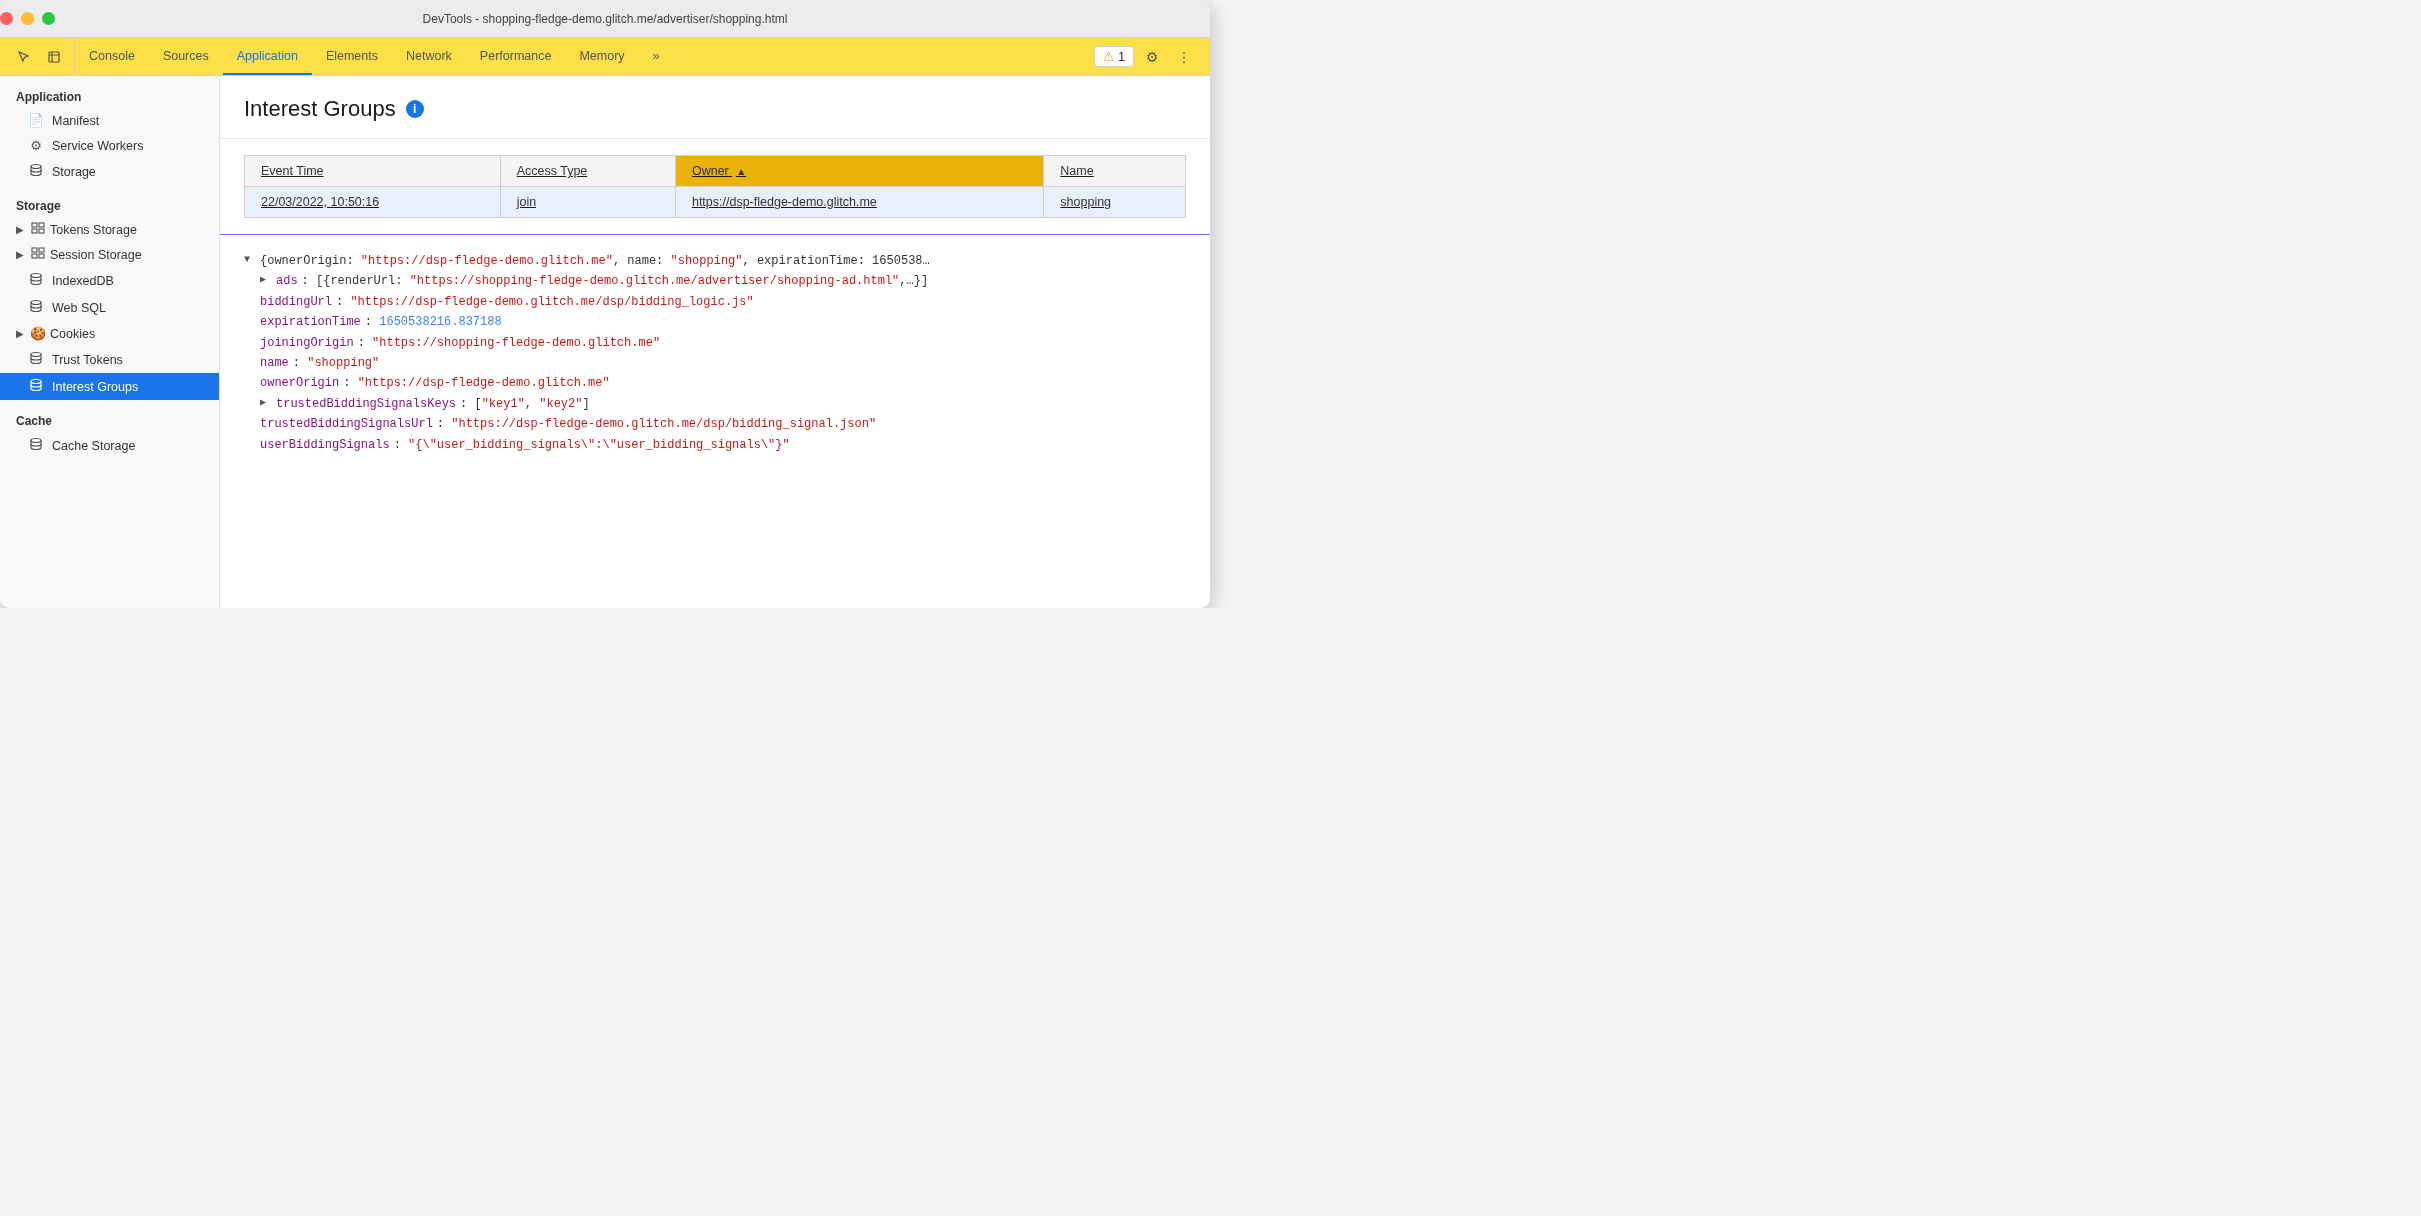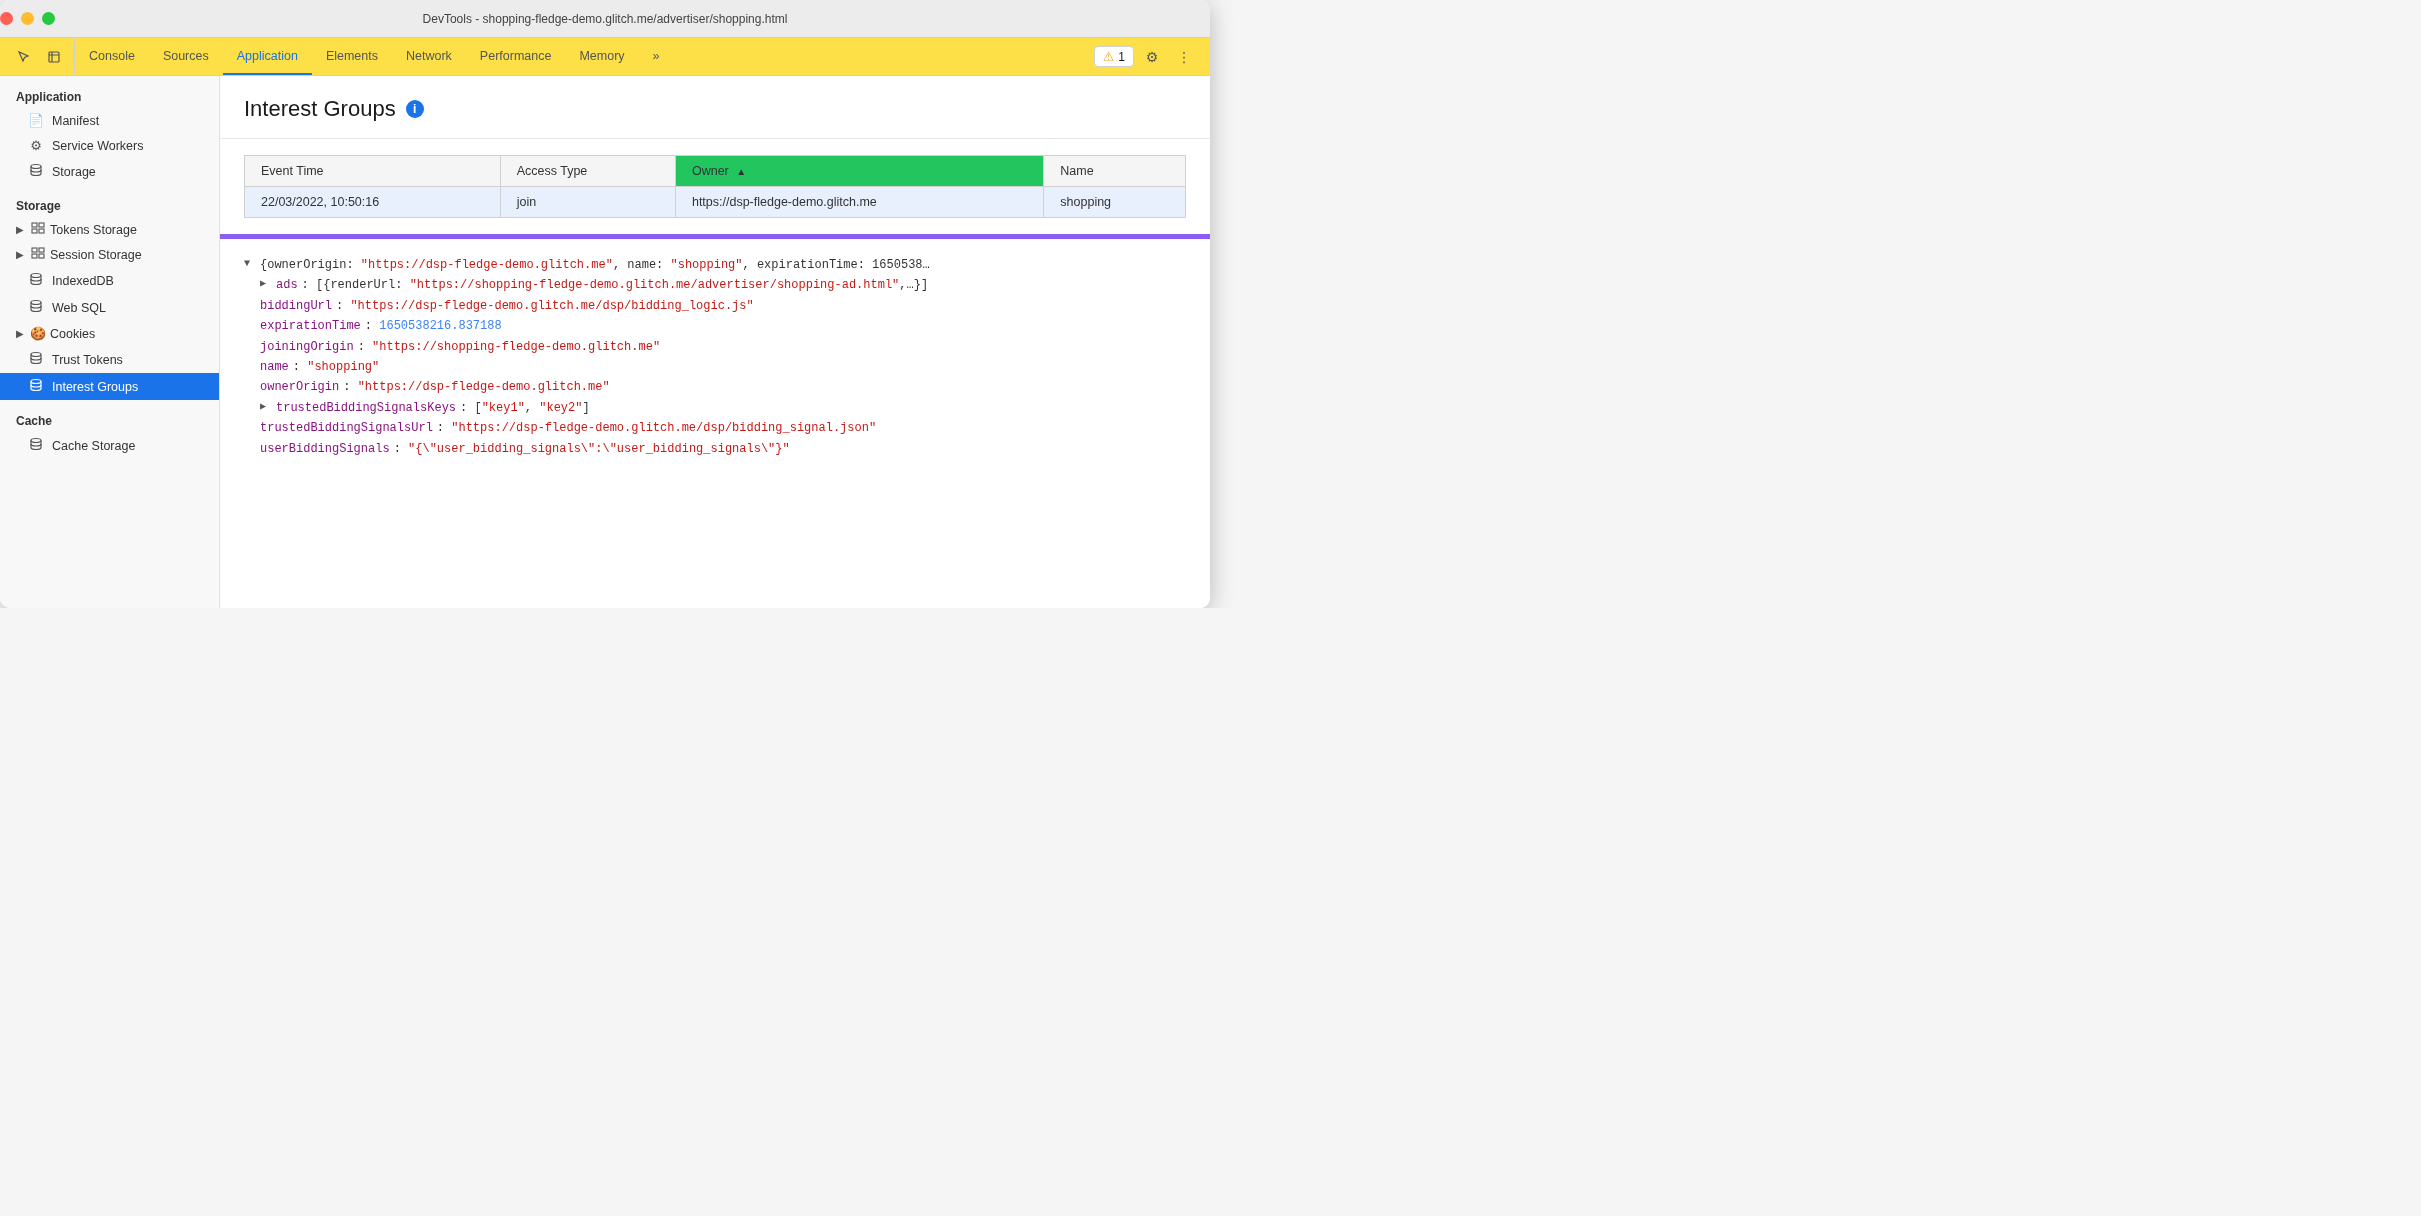--- a/index.html
+++ b/index.html
@@ -254,42 +254,43 @@
       justify-content: center;
       font-size: 12px;
       font-weight: bold;
       cursor: pointer;
       flex-shrink: 0;
     }
 
     
     .table-container {
       padding: 16px 24px;
-      border-bottom: 5px solid #8b5cf6;
+      border-bottom: 1px solid #8b5cf6;
+      text-decoration: underline;
     }
 
     table {
       width: 100%;
       border-collapse: collapse;
       border: 1px solid #d0d0d0;
     }
 
     th {
       background: #f5f5f5;
       padding: 8px 16px;
       text-align: left;
       font-weight: 500;
       font-size: 12.5px;
       border: 1px solid #d0d0d0;
       white-space: nowrap;
       color: #333;
     }
 
     th.sorted {
-      background: #22c55e;
+      background: #eab308;
     }
 
     .sort-arrow {
       margin-left: 4px;
       font-size: 10px;
     }
 
     td {
       padding: 8px 16px;
       font-size: 12.5px;

